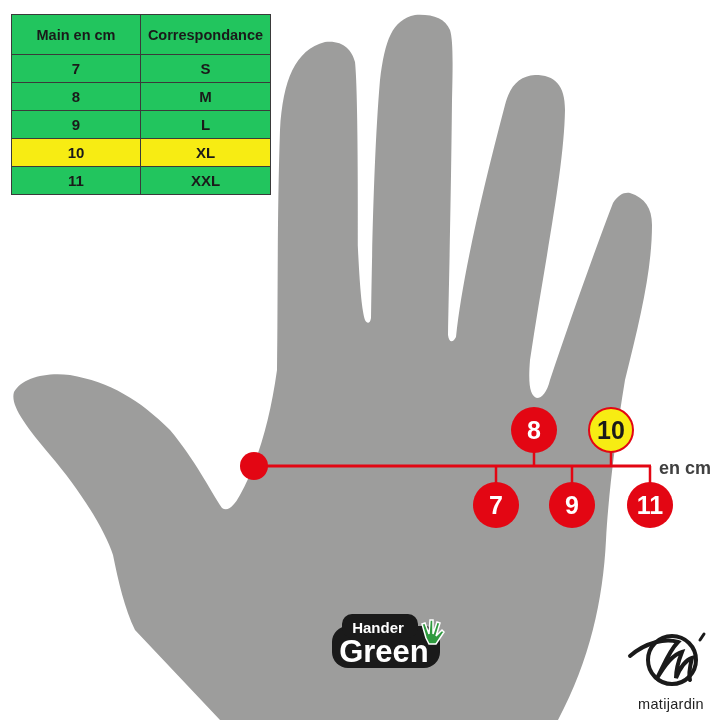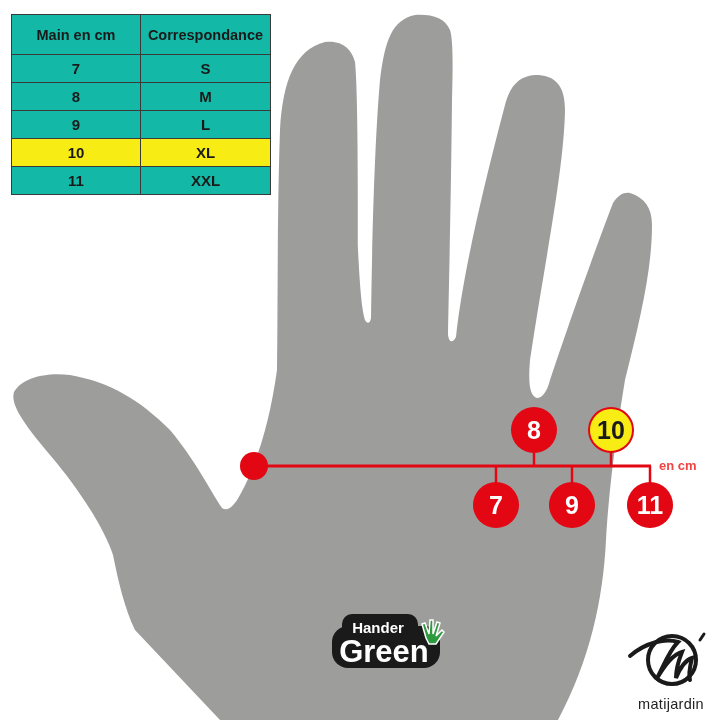--- a/index.html
+++ b/index.html
@@ -1,34 +1,34 @@
 <!DOCTYPE html>
 <html><head>
 <meta charset="utf-8">
 <style>
   html, body { margin:0; padding:0; background:#ffffff; }
   body { width:720px; height:720px; position:relative; overflow:hidden;
          font-family:"Liberation Sans", "DejaVu Sans", sans-serif; }
   #hand-svg { position:absolute; left:0; top:0; width:720px; height:720px; }
   .size-table { position:absolute; left:11px; top:14px; border-collapse:collapse;
-                background:#14b8a6; z-index:2; }
+                background:#22c55e; z-index:2; }
   .size-table td, .size-table th { border:1px solid #3a3a3a; text-align:center;
                 font-weight:bold; font-size:15px; color:#1a1a1a; padding:0; }
   .size-table th { height:39px; font-size:14.5px; }
   .size-table td { height:27px; }
   .size-table .c1 { width:128px; }
   .size-table .c2 { width:129px; }
   .size-table tr.hl td { background:#f7ec13; }
   .badge { position:absolute; width:46px; height:46px; border-radius:50%;
            background:#e30613; color:#fff; font-weight:bold; font-size:25px;
            display:flex; align-items:center; justify-content:center; z-index:3;
            box-sizing:border-box; }
   .badge.sel { background:#f7ec13; color:#1a1a1a; border:2.5px solid #e30613; }
-  .unit { position:absolute; left:659px; top:458px; color:#ef4444;
-          font-weight:bold; font-size:13px; z-index:3; }
+  .unit { position:absolute; left:659px; top:458px; color:#404040;
+          font-weight:bold; font-size:18px; z-index:3; }
   .logo-hander { position:absolute; left:330px; top:612px; width:124px; height:58px; z-index:3; }
   .logo-mati { position:absolute; left:616px; top:630px; width:110px; height:84px; z-index:3; }
   .mati-text { position:absolute; left:0; right:0; bottom:2px; text-align:center;
                font-size:14.5px; color:#222; letter-spacing:0.3px; }
 </style>
 </head>
 <body>
 
 <svg id="hand-svg" viewBox="0 0 720 720" xmlns="http://www.w3.org/2000/svg">
   <path fill="#9d9d9c" d="M 220 720

